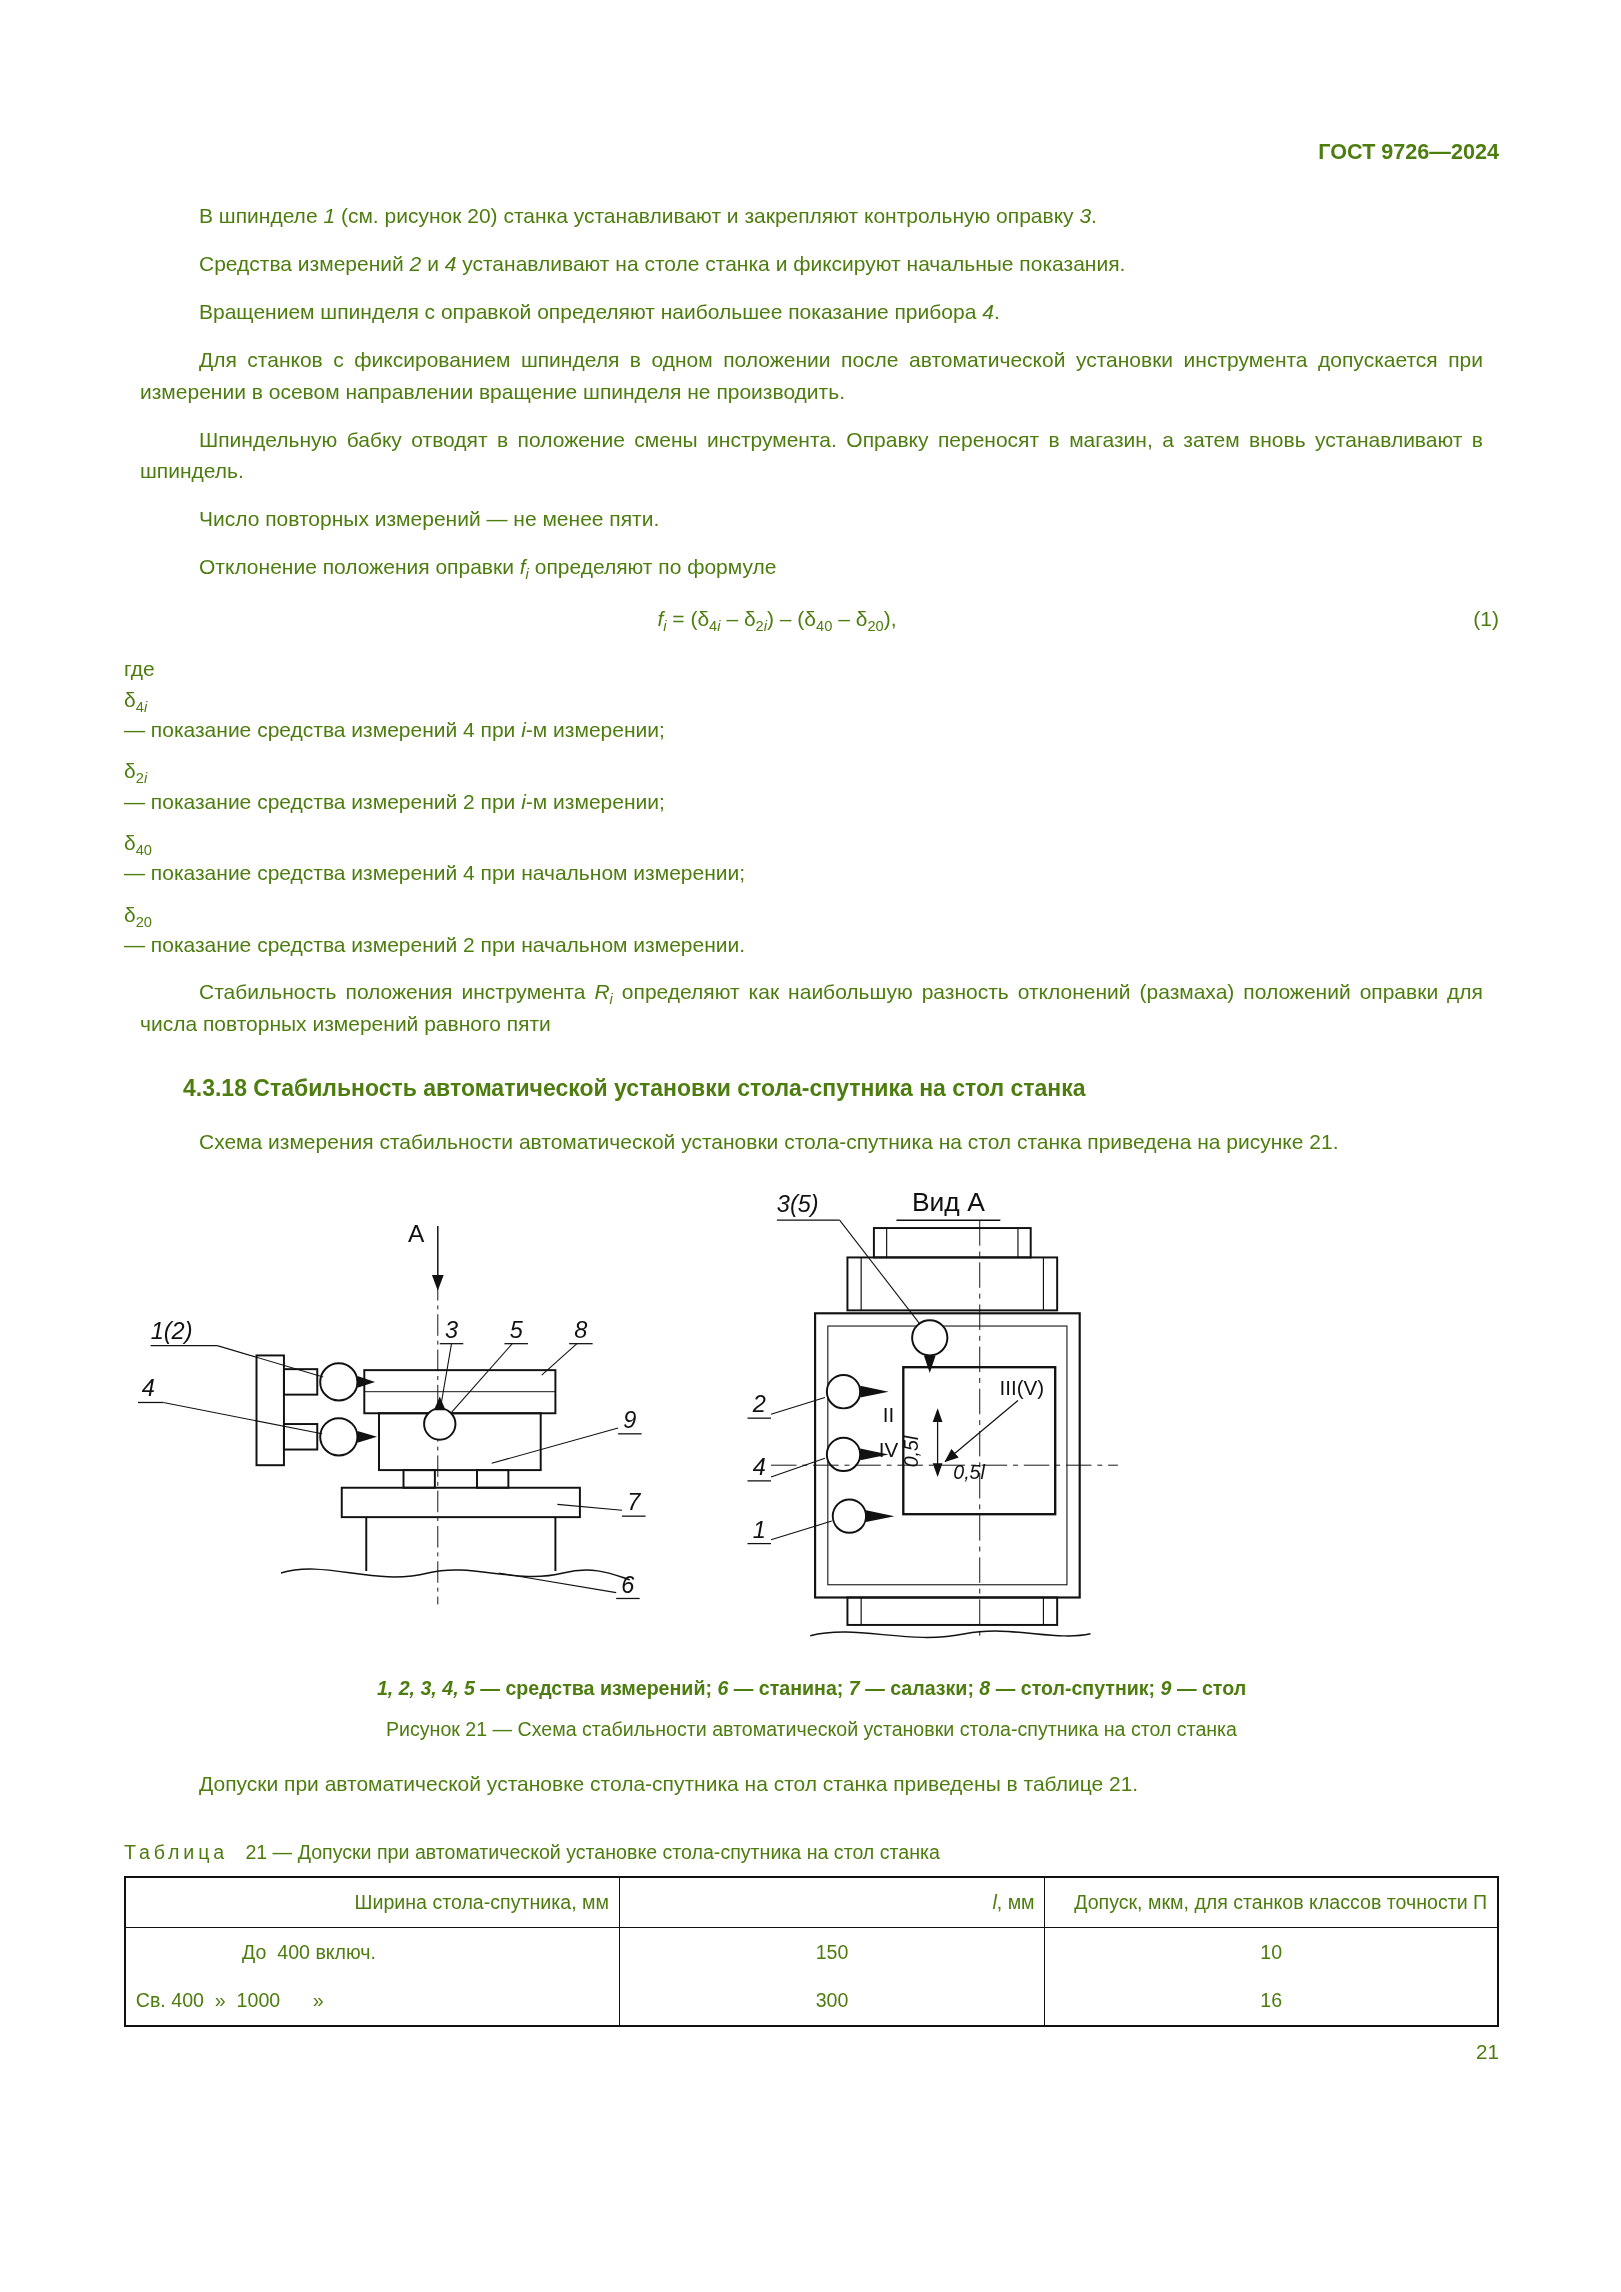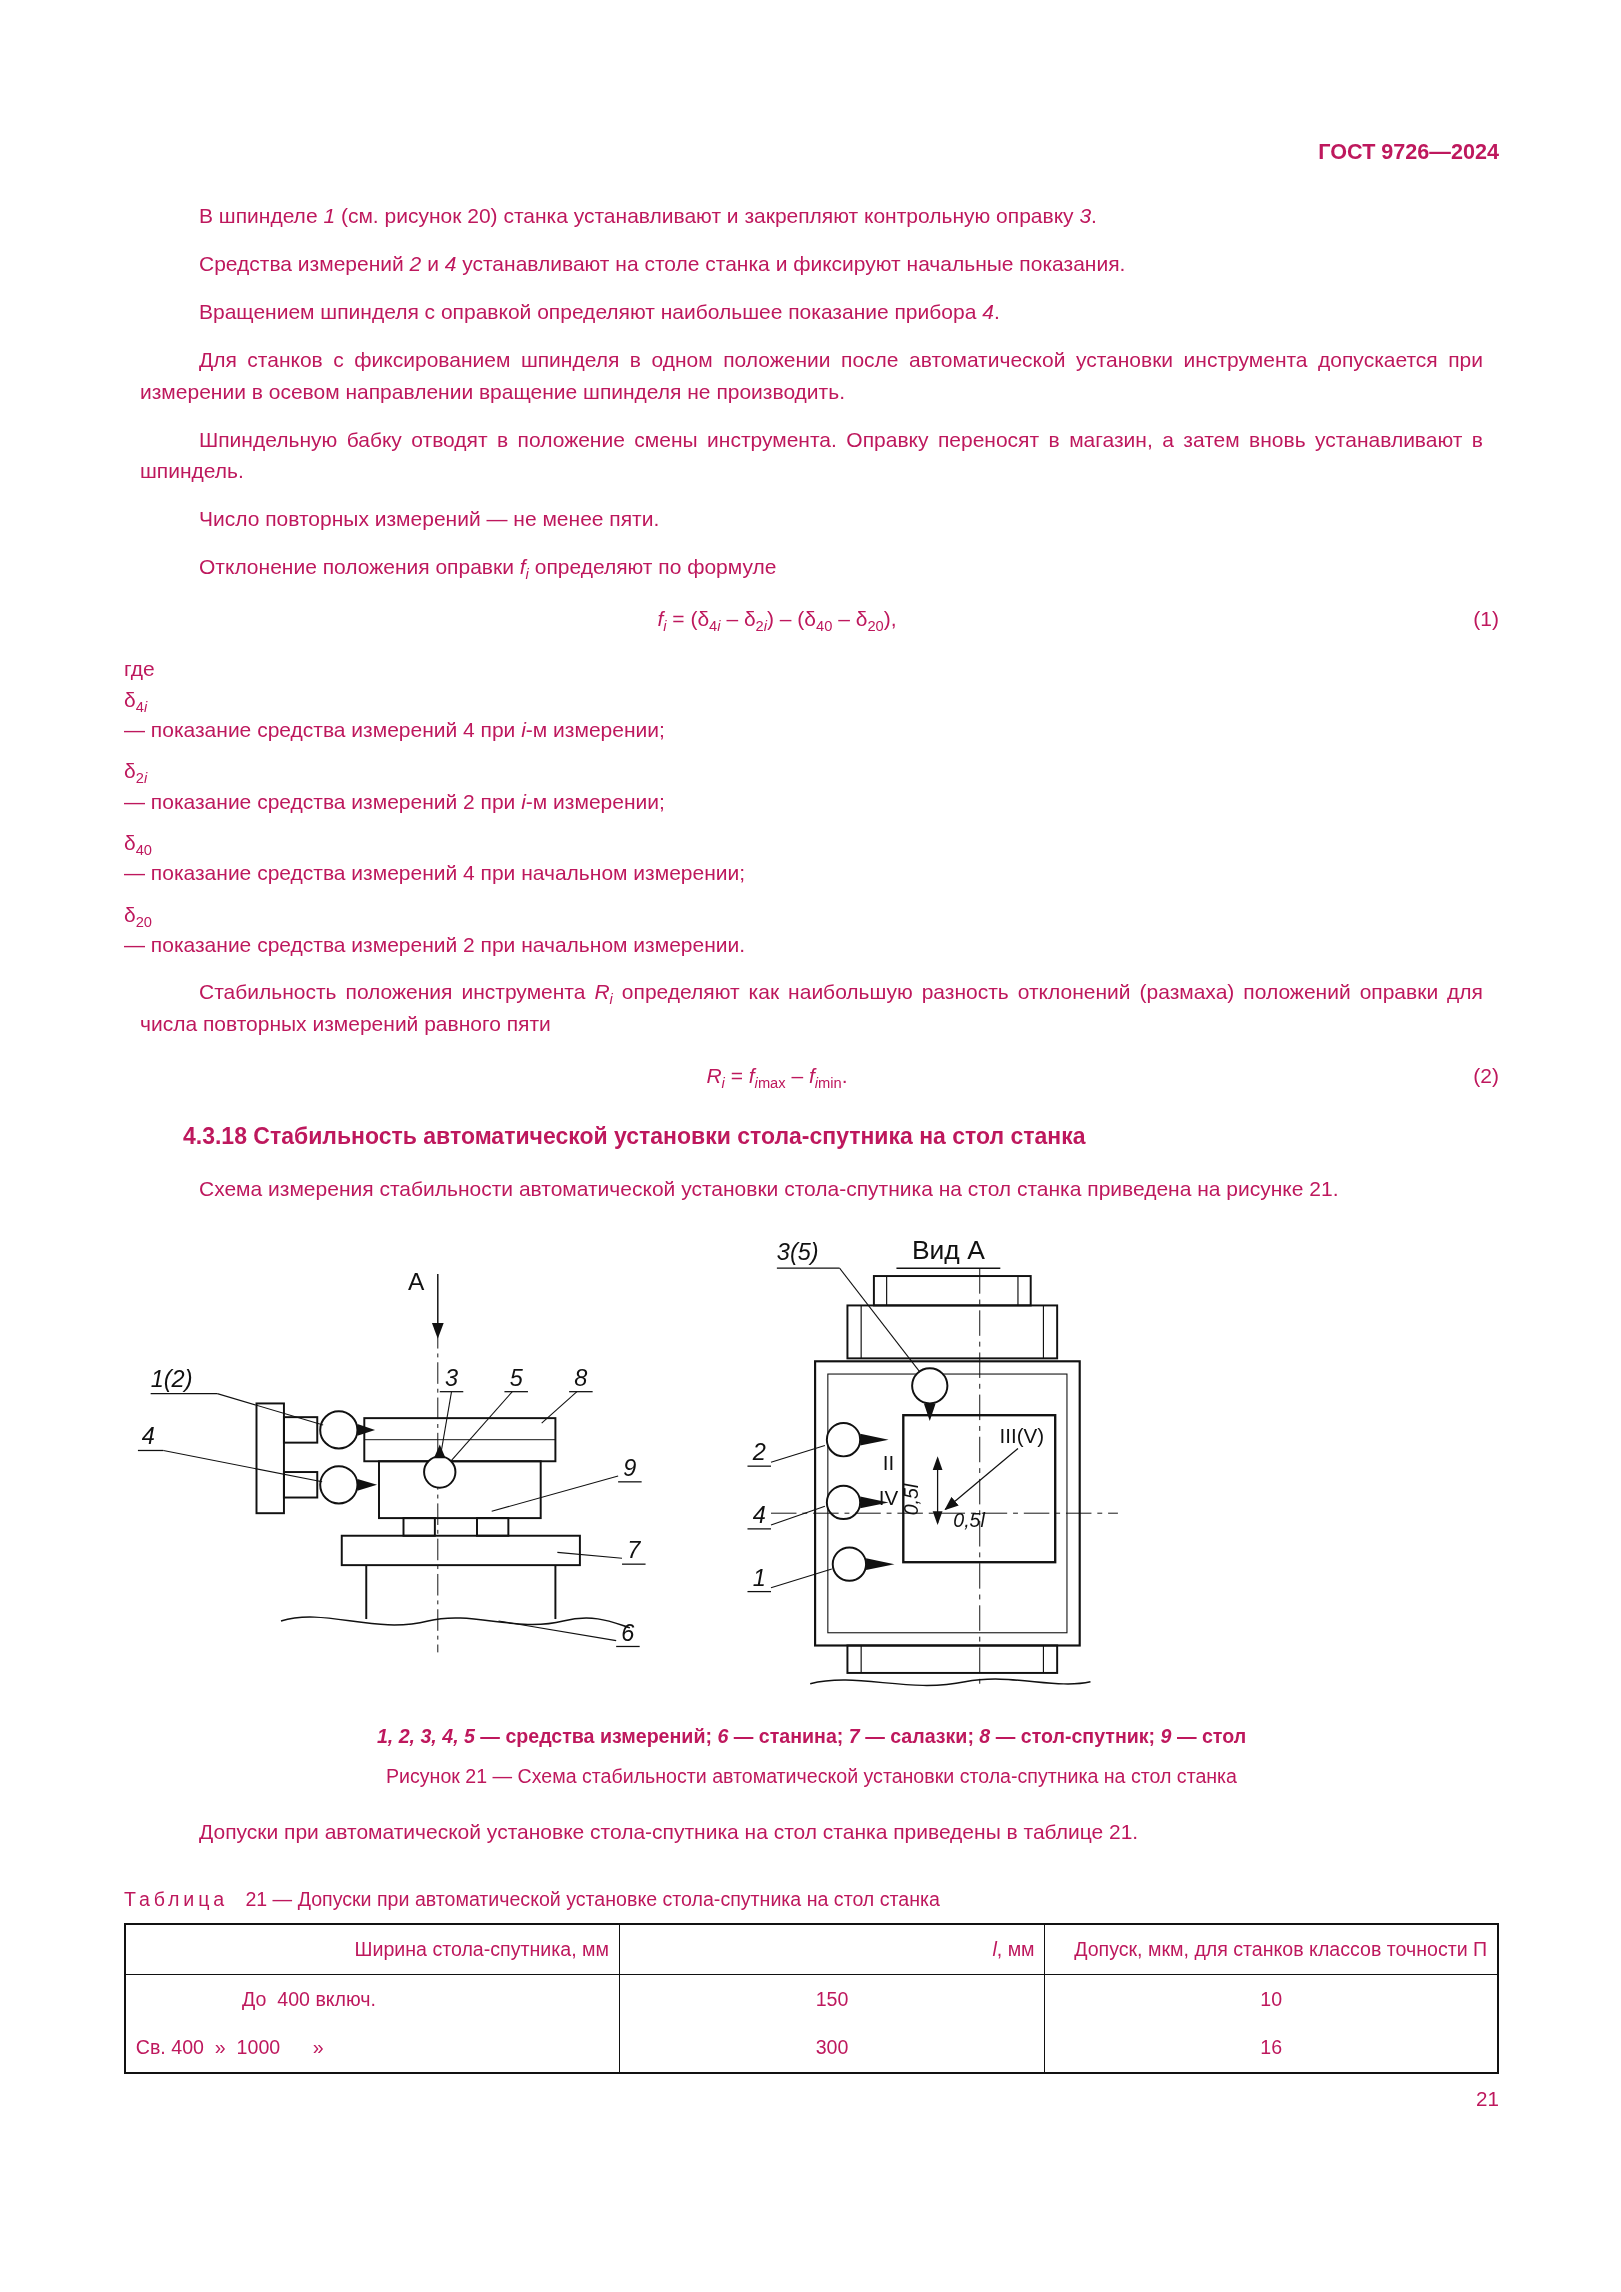--- a/index.html
+++ b/index.html
@@ -1,18 +1,18 @@
 <!DOCTYPE html>
 <html lang="ru"><head>
 <meta charset="utf-8">
 <style>
   html,body{margin:0;padding:0;background:#fff;}
   .page{
     width:1621px;height:2293px;box-sizing:border-box;background:#fff;
-    padding:139px 122px 0 124px;position:relative;color:#be185d;
+    padding:139px 122px 0 124px;position:relative;color:#4d7c0f;
     font-family:"Liberation Sans",sans-serif;font-size:21px;
   }
   .hdr{text-align:right;font-weight:700;font-size:21.6px;margin:0 0 35px 0;}
   .para{margin:16px;text-indent:59px;text-align:justify;line-height:1.52;}
   .it{font-style:italic;}
   .bd{font-weight:700;}
   sub{font-size:0.7em;line-height:0;}
   .formula-row{display:flex;align-items:center;margin:23.5px 0;}
   .formula{flex:1;text-align:center;}
   .fnum{width:69px;text-align:right;}
@@ -76,24 +76,20 @@
     </div>
     <div class="where-row">
       <span class="wlead"></span>
       <span class="wterm"><span>δ</span><sub>20</sub></span>
       <span class="wdesc"><span>— показание средства измерений 2 при начальном измерении.</span></span>
     </div>
   </div>
 
   <p class="para"><span>Стабильность положения инструмента </span><span class="it">R</span><sub class="it">i</sub><span> определяют как наибольшую разность отклонений (размаха) положений оправки для числа повторных измерений равного пяти</span></p>
 
-  <div class="formula-row">
-    <span class="formula"><span class="it">R</span><sub class="it">i</sub><span> = </span><span class="it">f</span><sub class="it">i</sub><sub>max</sub><span> – </span><span class="it">f</span><sub class="it">i</sub><sub>min</sub><span>.</span></span>
-    <span class="fnum">(2)</span>
-  </div>
 
   <h3 class="heading">4.3.18 Стабильность автоматической установки стола-спутника на стол станка</h3>
 
   <p class="para">Схема измерения стабильности автоматической установки стола-спутника на стол станка приведена на рисунке 21.</p>
 
   <div class="figure">
     <svg class="diagram" viewBox="0 0 1020 500" width="1000" height="490" xmlns="http://www.w3.org/2000/svg" style="font-size:21.5px">
       <defs>
         <marker id="ah" viewBox="0 0 10 8" markerWidth="11" markerHeight="9" refX="9" refY="4" orient="auto">
           <path d="M0,0 L10,4 L0,8 Z" fill="#111"></path>

